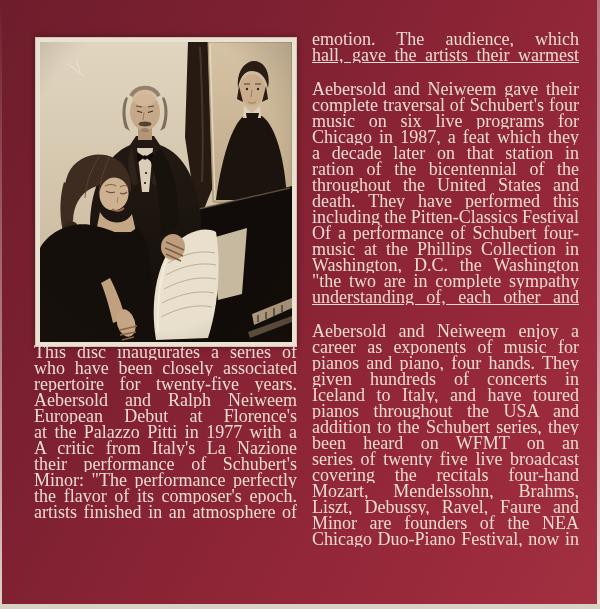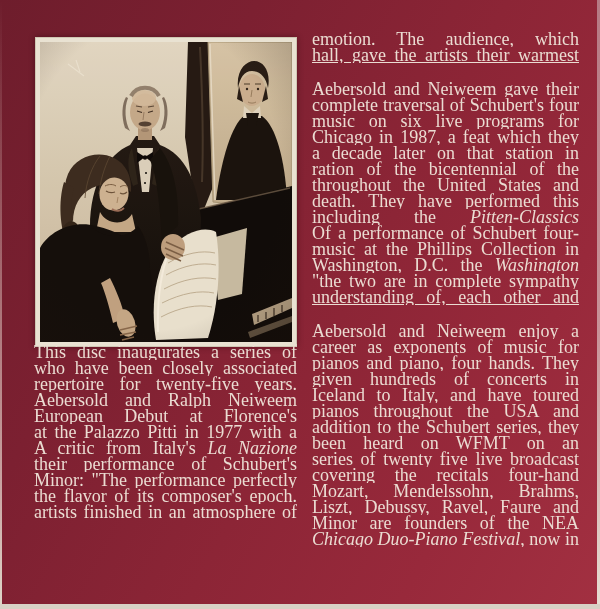--- a/index.html
+++ b/index.html
@@ -22,21 +22,21 @@
   }
   .photo-img{position:absolute;left:5px;top:5px;width:252px;height:300px;overflow:hidden;background:#d8cbb2;}
   .photo-img svg{display:block;}
 
   
   .col{position:absolute;color:#ebdcd2;font-size:18px;word-spacing:-0.2px;}
   .para{margin:0;}
   .para + .para{margin-top:18px;}
   .line{line-height:16px;height:16px;overflow:hidden;text-align:justify;text-align-last:justify;white-space:normal;}
   .line.end{text-align-last:left;text-decoration:underline;}
-  .it{font-style:italic;}
+  .it{}
   #left-col{left:34px;top:344px;width:263px;}
   #right-col{left:312px;top:31px;width:267px;}
 </style>
 </head>
 <body>
 
 <div class="page">
 
   <div class="photo-frame">
     <div class="photo-img">

